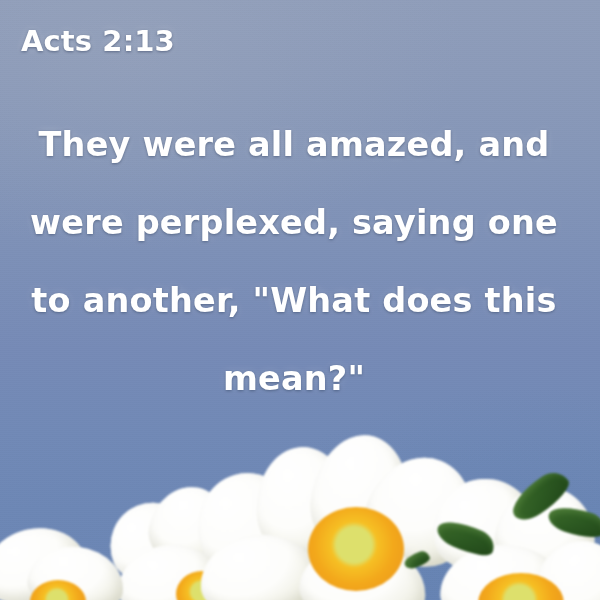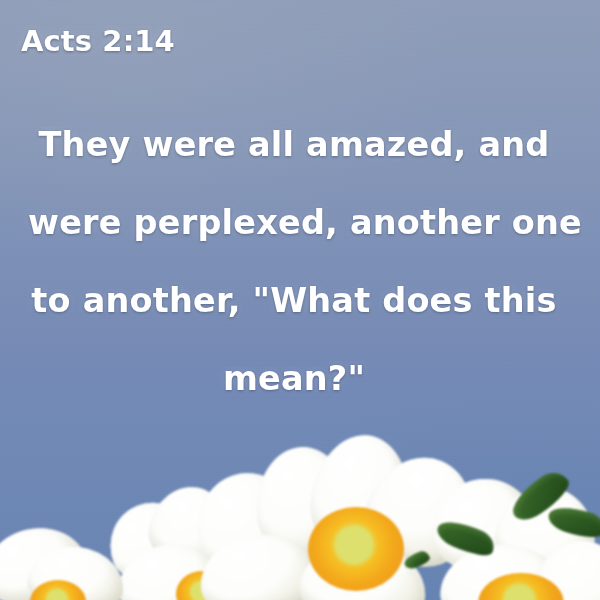--- a/index.html
+++ b/index.html
@@ -139,22 +139,22 @@
     <div class="petal" style="left:440px; top:120px; width:124px; height:80px; transform:rotate(-3deg);"></div>
     <div class="petal" style="left:536px; top:116px; width:92px; height:86px; transform:rotate(14deg);"></div>
     <div class="core stamen" style="left:478px; top:148px; width:86px; height:60px;"></div>
 
     <div class="leaf" style="left:508px; top:56px; width:64px; height:30px; transform:rotate(-34deg);"></div>
     <div class="leaf" style="left:548px; top:84px; width:58px; height:26px; transform:rotate(18deg);"></div>
     <div class="leaf" style="left:436px; top:100px; width:60px; height:26px; transform:rotate(24deg);"></div>
     <div class="leaf" style="left:404px; top:128px; width:26px; height:14px; transform:rotate(-18deg);"></div>
   </div>
 
-  <div class="title">Acts 2:14</div>
+  <div class="title">Acts 2:13</div>
 
   <div class="verse">
     <span class="vline">They were all amazed, and</span>
-    <span class="vline">were perplexed, another one</span>
+    <span class="vline">were perplexed, saying one</span>
     <span class="vline">to another, "What does this</span>
     <span class="vline">mean?"</span>
   </div>
 
 </div>
 
 </body></html>

